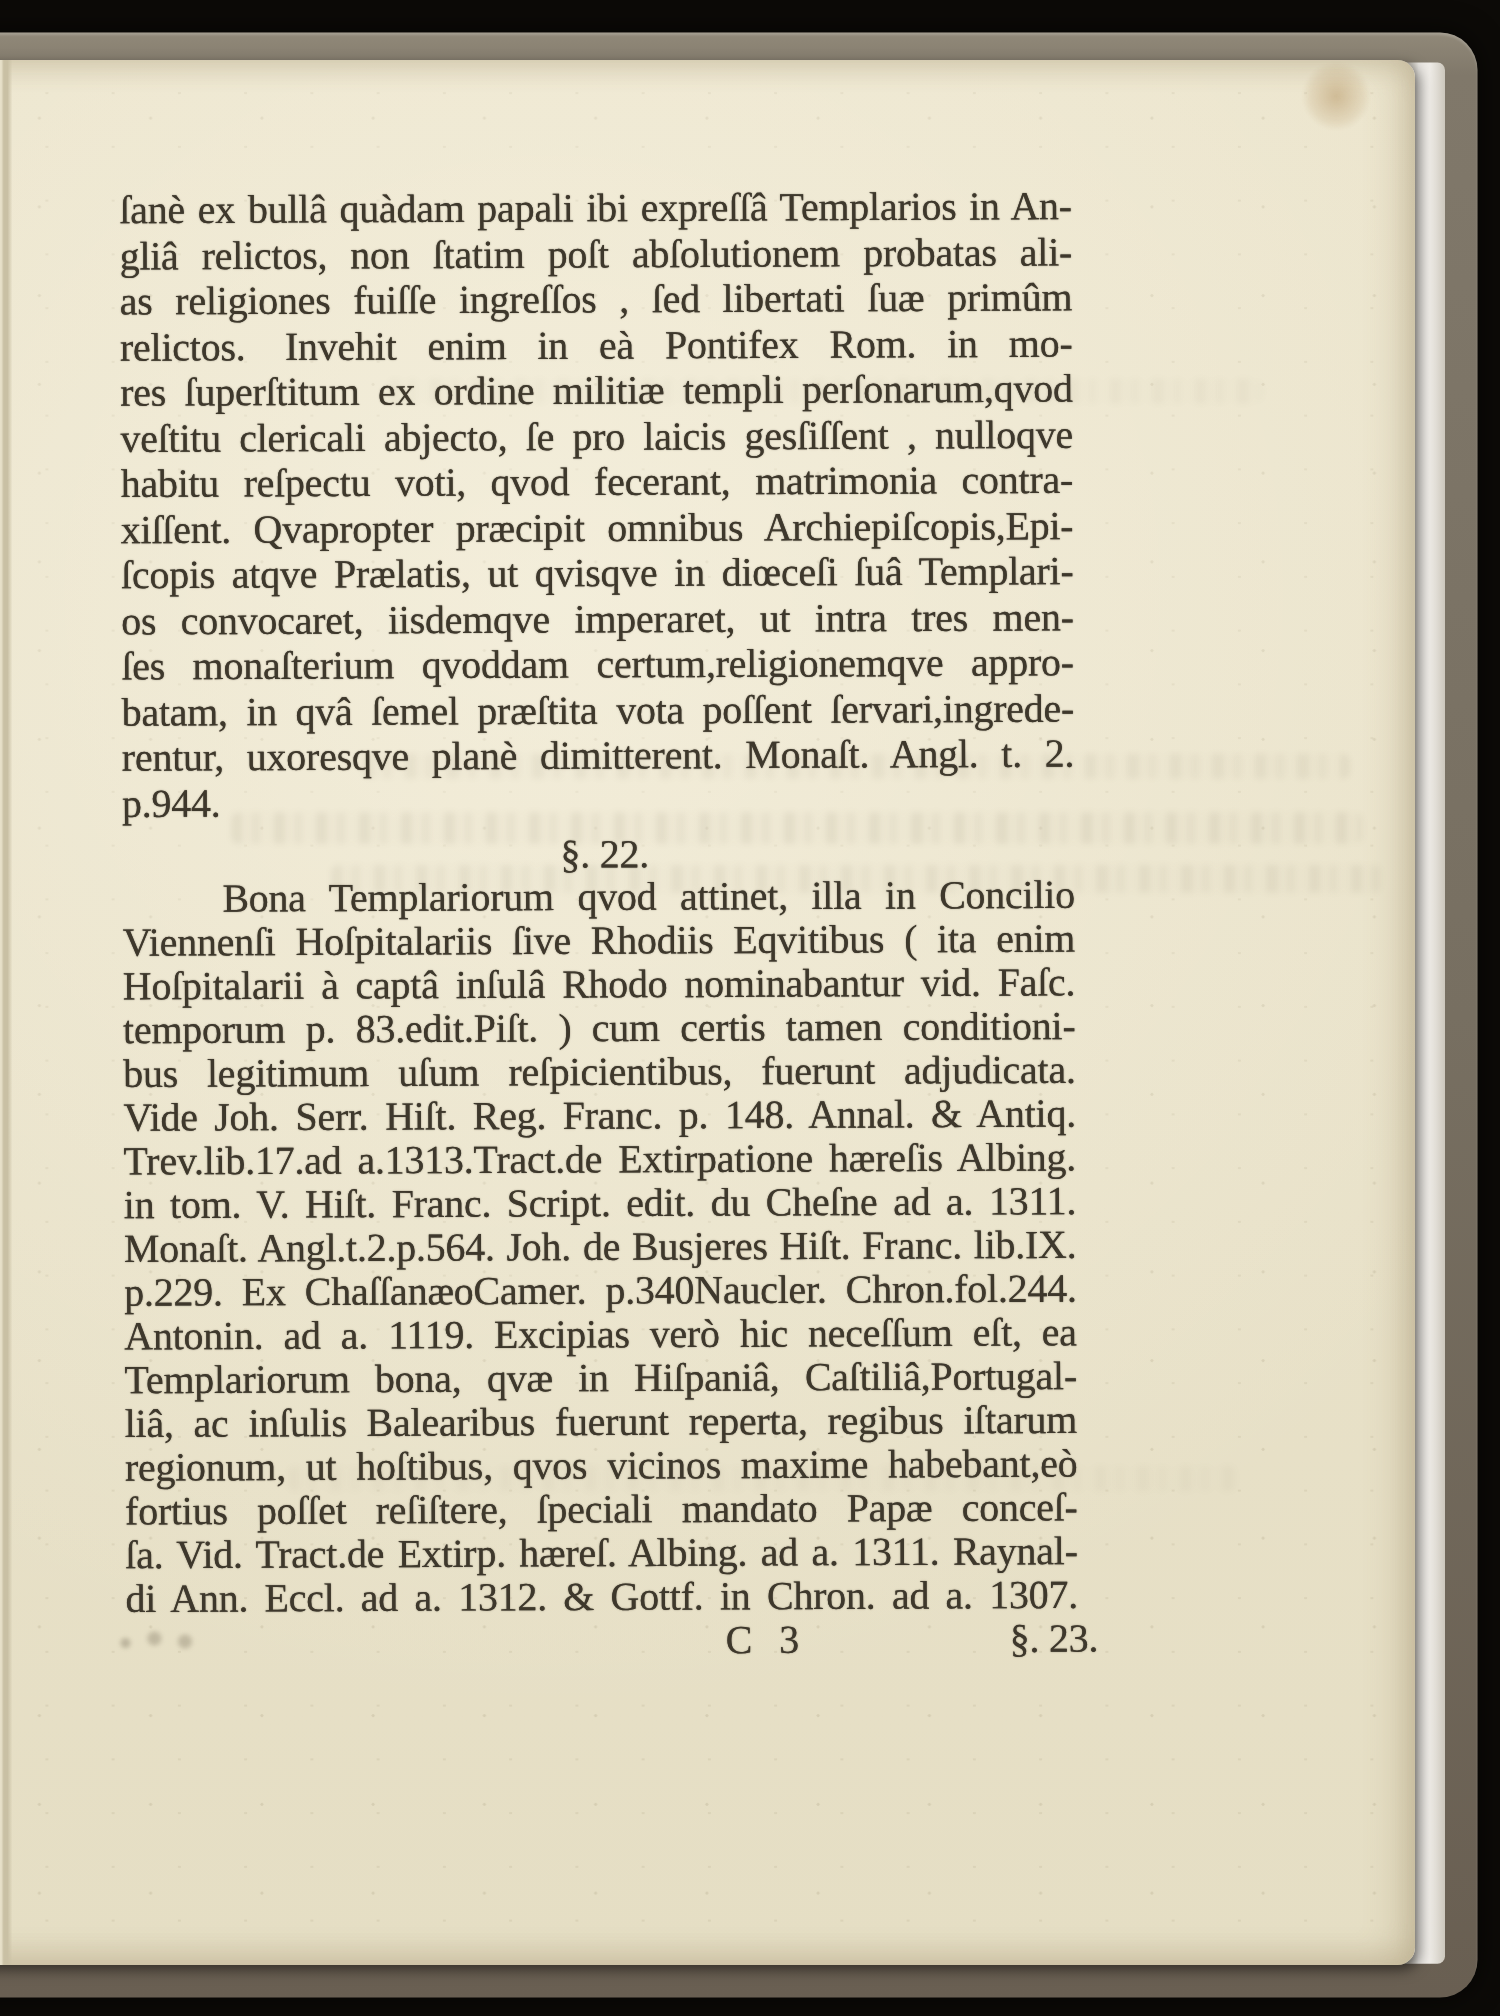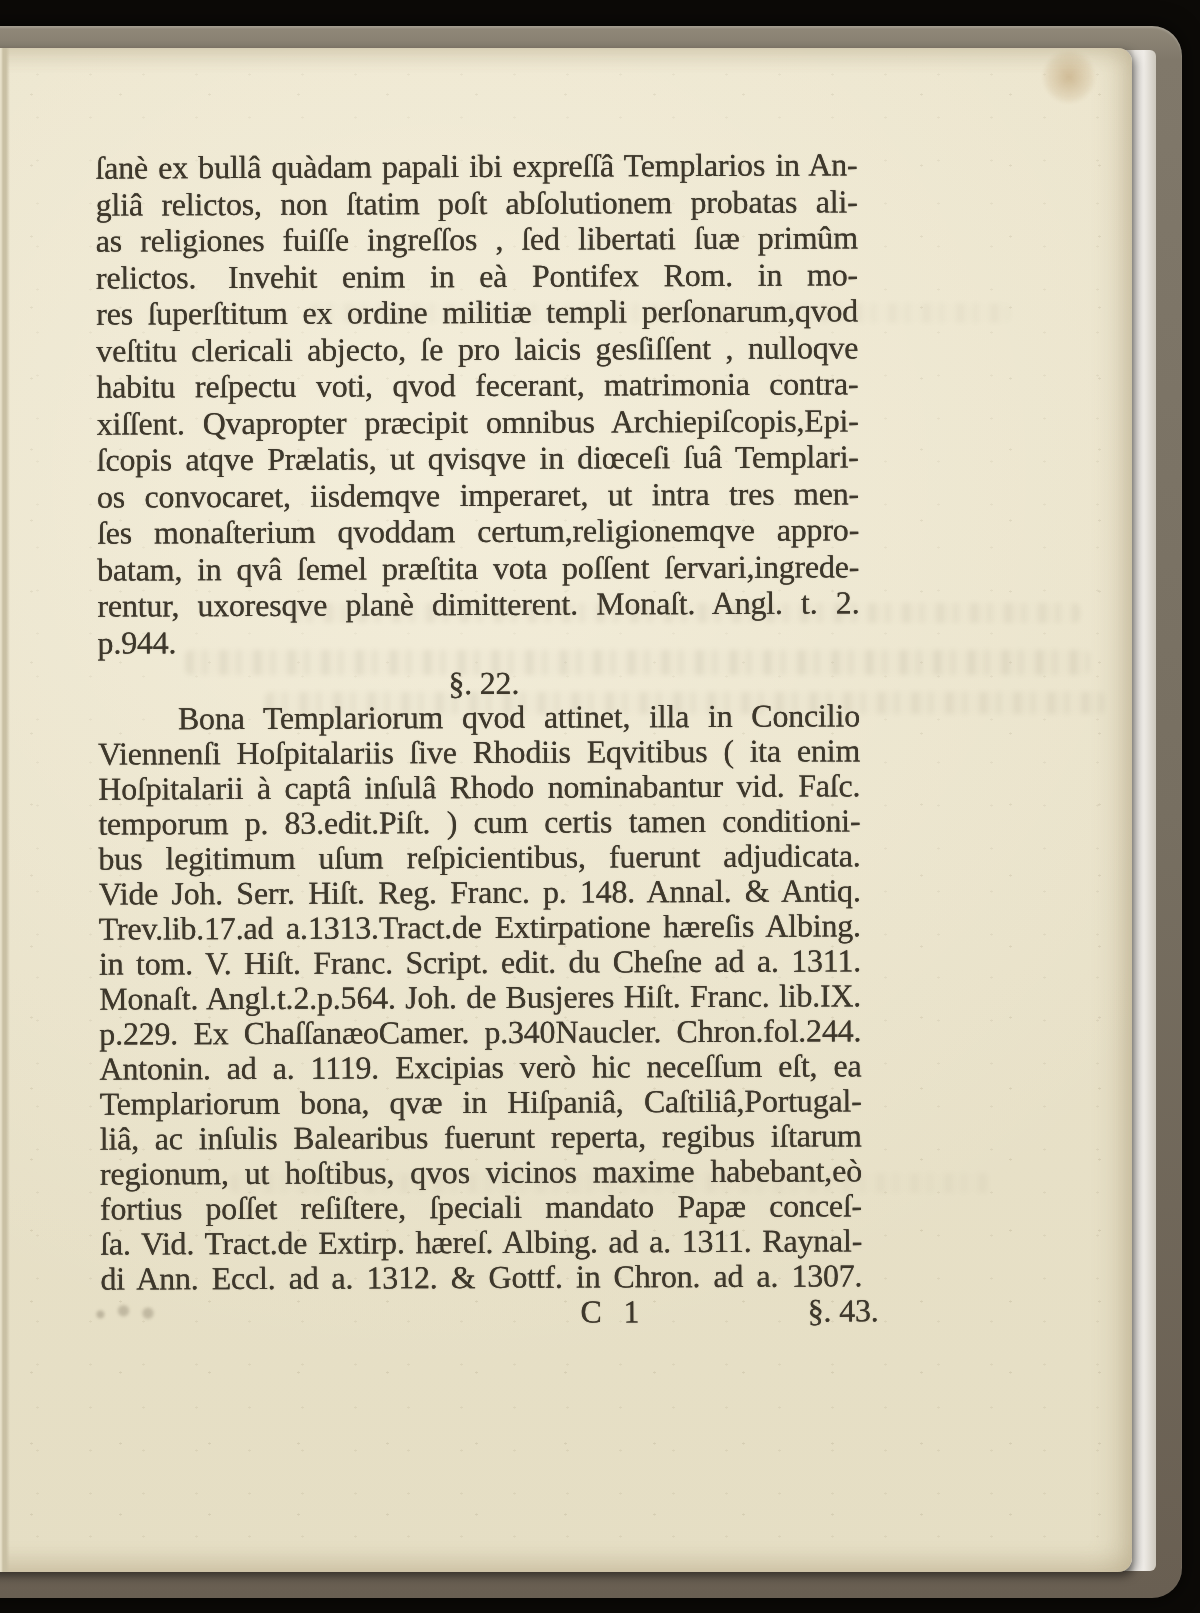--- a/index.html
+++ b/index.html
@@ -118,18 +118,18 @@
           <div class="line">p.229. Ex ChaſſanæoCamer. p.340Naucler. Chron.fol.244.</div>
           <div class="line">Antonin. ad a. 1119. Excipias verò hic neceſſum eſt, ea</div>
           <div class="line">Templariorum bona, qvæ in Hiſpaniâ, Caſtiliâ,Portugal-</div>
           <div class="line">liâ, ac inſulis Balearibus fuerunt reperta, regibus iſtarum</div>
           <div class="line">regionum, ut hoſtibus, qvos vicinos maxime habebant,eò</div>
           <div class="line">fortius poſſet reſiſtere, ſpeciali mandato Papæ conceſ-</div>
           <div class="line">ſa. Vid. Tract.de Extirp. hæreſ. Albing. ad a. 1311. Raynal-</div>
           <div class="line">di Ann. Eccl. ad a. 1312. &amp; Gottf. in Chron. ad a. 1307.</div>
         </div>
       <div class="footerline">
-        <span class="sig">C 1</span>
-        <span class="catch">§. 43.</span>
+        <span class="sig">C 3</span>
+        <span class="catch">§. 23.</span>
       </div>
     </div>
   </div>
 </div>
 
 </body></html>

